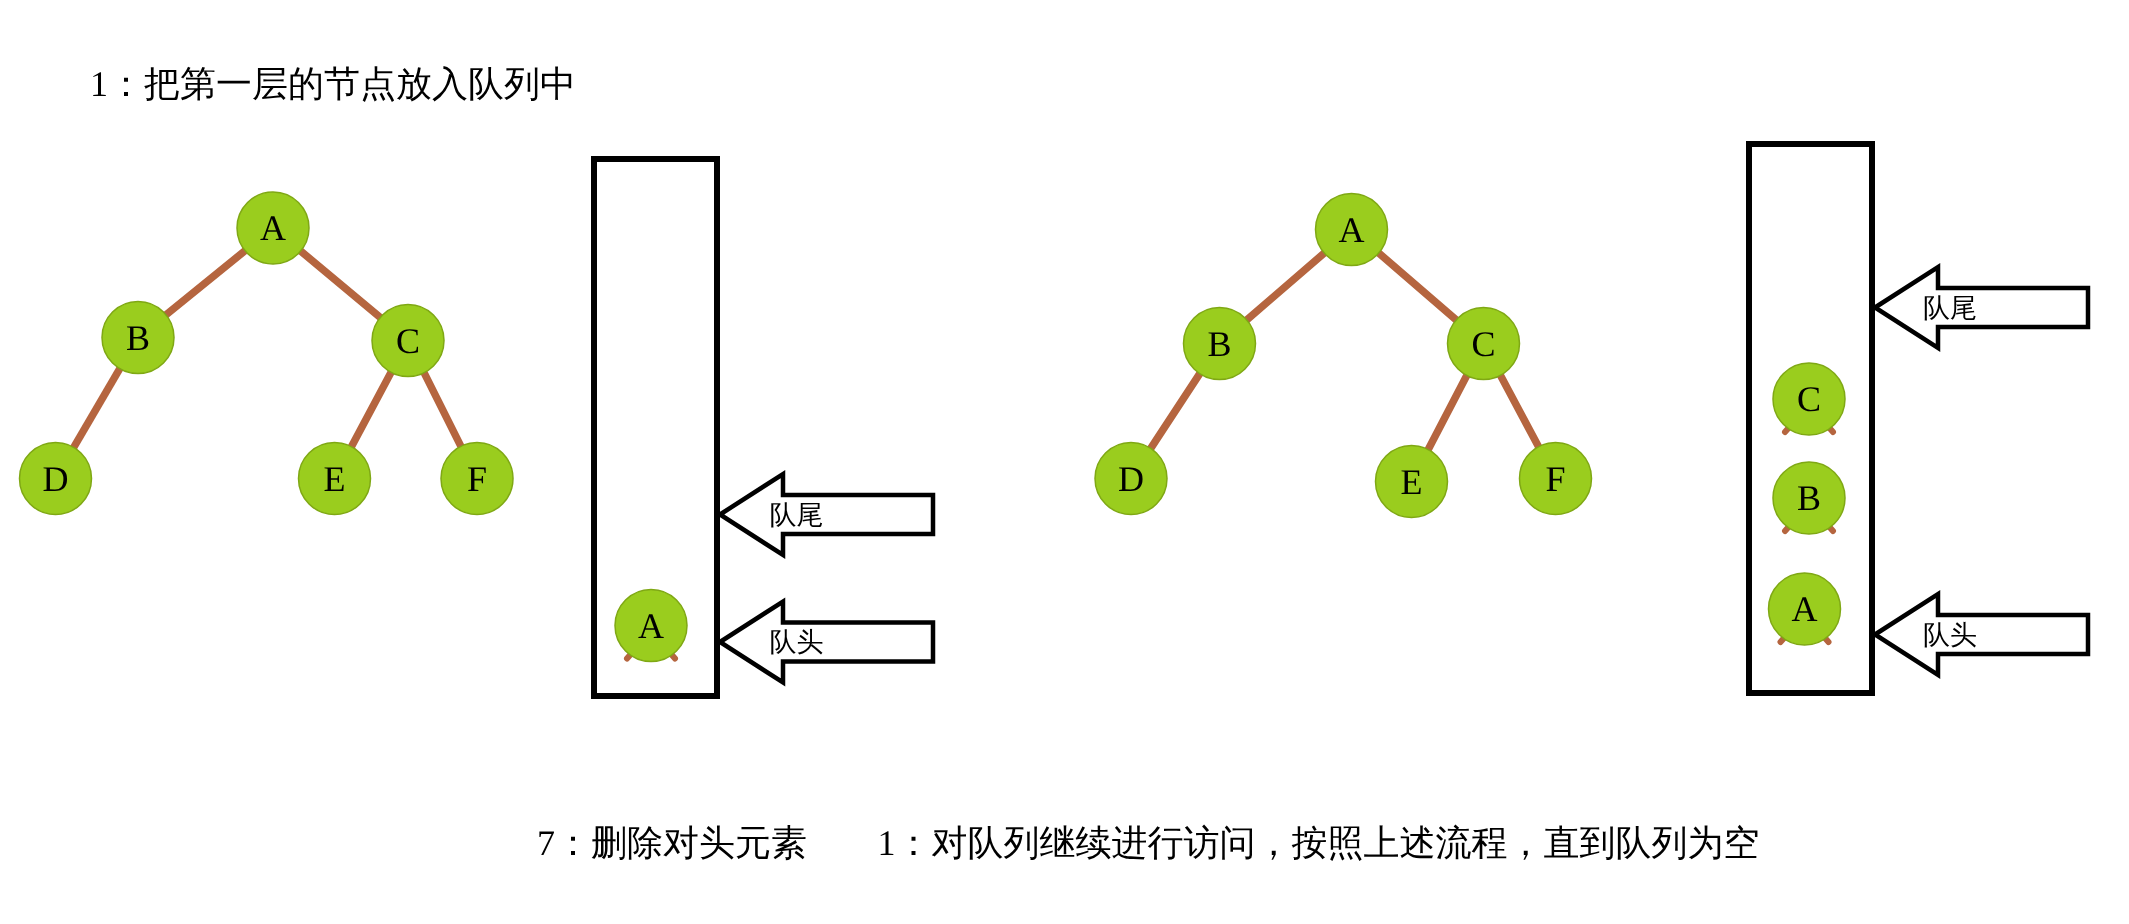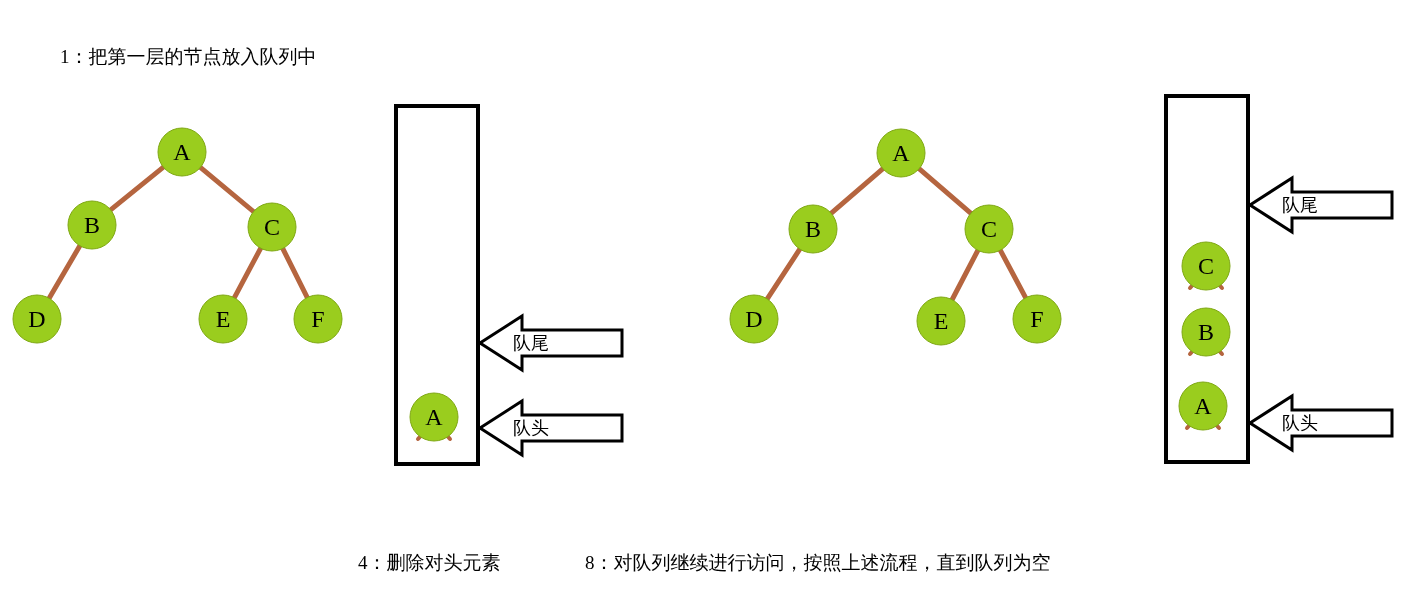--- a/index.html
+++ b/index.html
@@ -13,21 +13,21 @@
   }
   #canvas {
     position: relative;
     width: 1419px;
     height: 616px;
     overflow: hidden;
     background: #ffffff;
   }
   .caption {
     position: absolute;
-    font-size: 19px;
+    font-size: 24px;
     line-height: 22px;
     white-space: nowrap;
     color: #000000;
   }
   .cap-top-left  { left: 60px;  top: 46px; }
   .cap-top-right { left: 782px; top: 42px; }
   .cap-bot-1 { left: 68px;  top: 552px; }
   .cap-bot-2 { left: 358px; top: 552px; }
   .cap-bot-3 { left: 585px; top: 552px; }
 
@@ -50,22 +50,22 @@
     font-size: 18px;
     fill: #000000;
   }
 </style>
 </head>
 <body>
 
 <div id="canvas">
 
   <div class="caption cap-top-left">1：把第一层的节点放入队列中</div>
-  <div class="caption cap-bot-2">4：删除对头元素</div>
-  <div class="caption cap-bot-3">8：对队列继续进行访问，按照上述流程，直到队列为空</div>
+  <div class="caption cap-bot-2">7：删除对头元素</div>
+  <div class="caption cap-bot-3">1：对队列继续进行访问，按照上述流程，直到队列为空</div>
 
   <svg class="layer" id="diagram-svg" viewBox="0 0 1419 616">
       <g>
         <line x1="166.4671671716476" y1="164.59885329410807" x2="107.53283282835241" y2="212.40114670589193" stroke="#B5653F" stroke-width="5" stroke-linecap="round"></line>
         <line x1="197.3644255919475" y1="164.8036879932896" x2="256.6355744080525" y2="214.1963120067104" stroke="#B5653F" stroke-width="5" stroke-linecap="round"></line>
         <line x1="81.89975212351976" y1="242.26224182525712" x2="47.10024787648024" y2="301.73775817474285" stroke="#B5653F" stroke-width="5" stroke-linecap="round"></line>
         <line x1="262.5981956280356" y1="244.65236739225963" x2="232.40180437196437" y2="301.34763260774037" stroke="#B5653F" stroke-width="5" stroke-linecap="round"></line>
         <line x1="280.94427190999915" y1="244.88854381999832" x2="309.05572809000085" y2="301.1114561800017" stroke="#B5653F" stroke-width="5" stroke-linecap="round"></line>
         <circle cx="182" cy="152" r="24" fill="#9ACD1E" stroke="#7FA814" stroke-width="1"></circle>
         <text x="182" y="160" text-anchor="middle" class="node-label">A</text>

